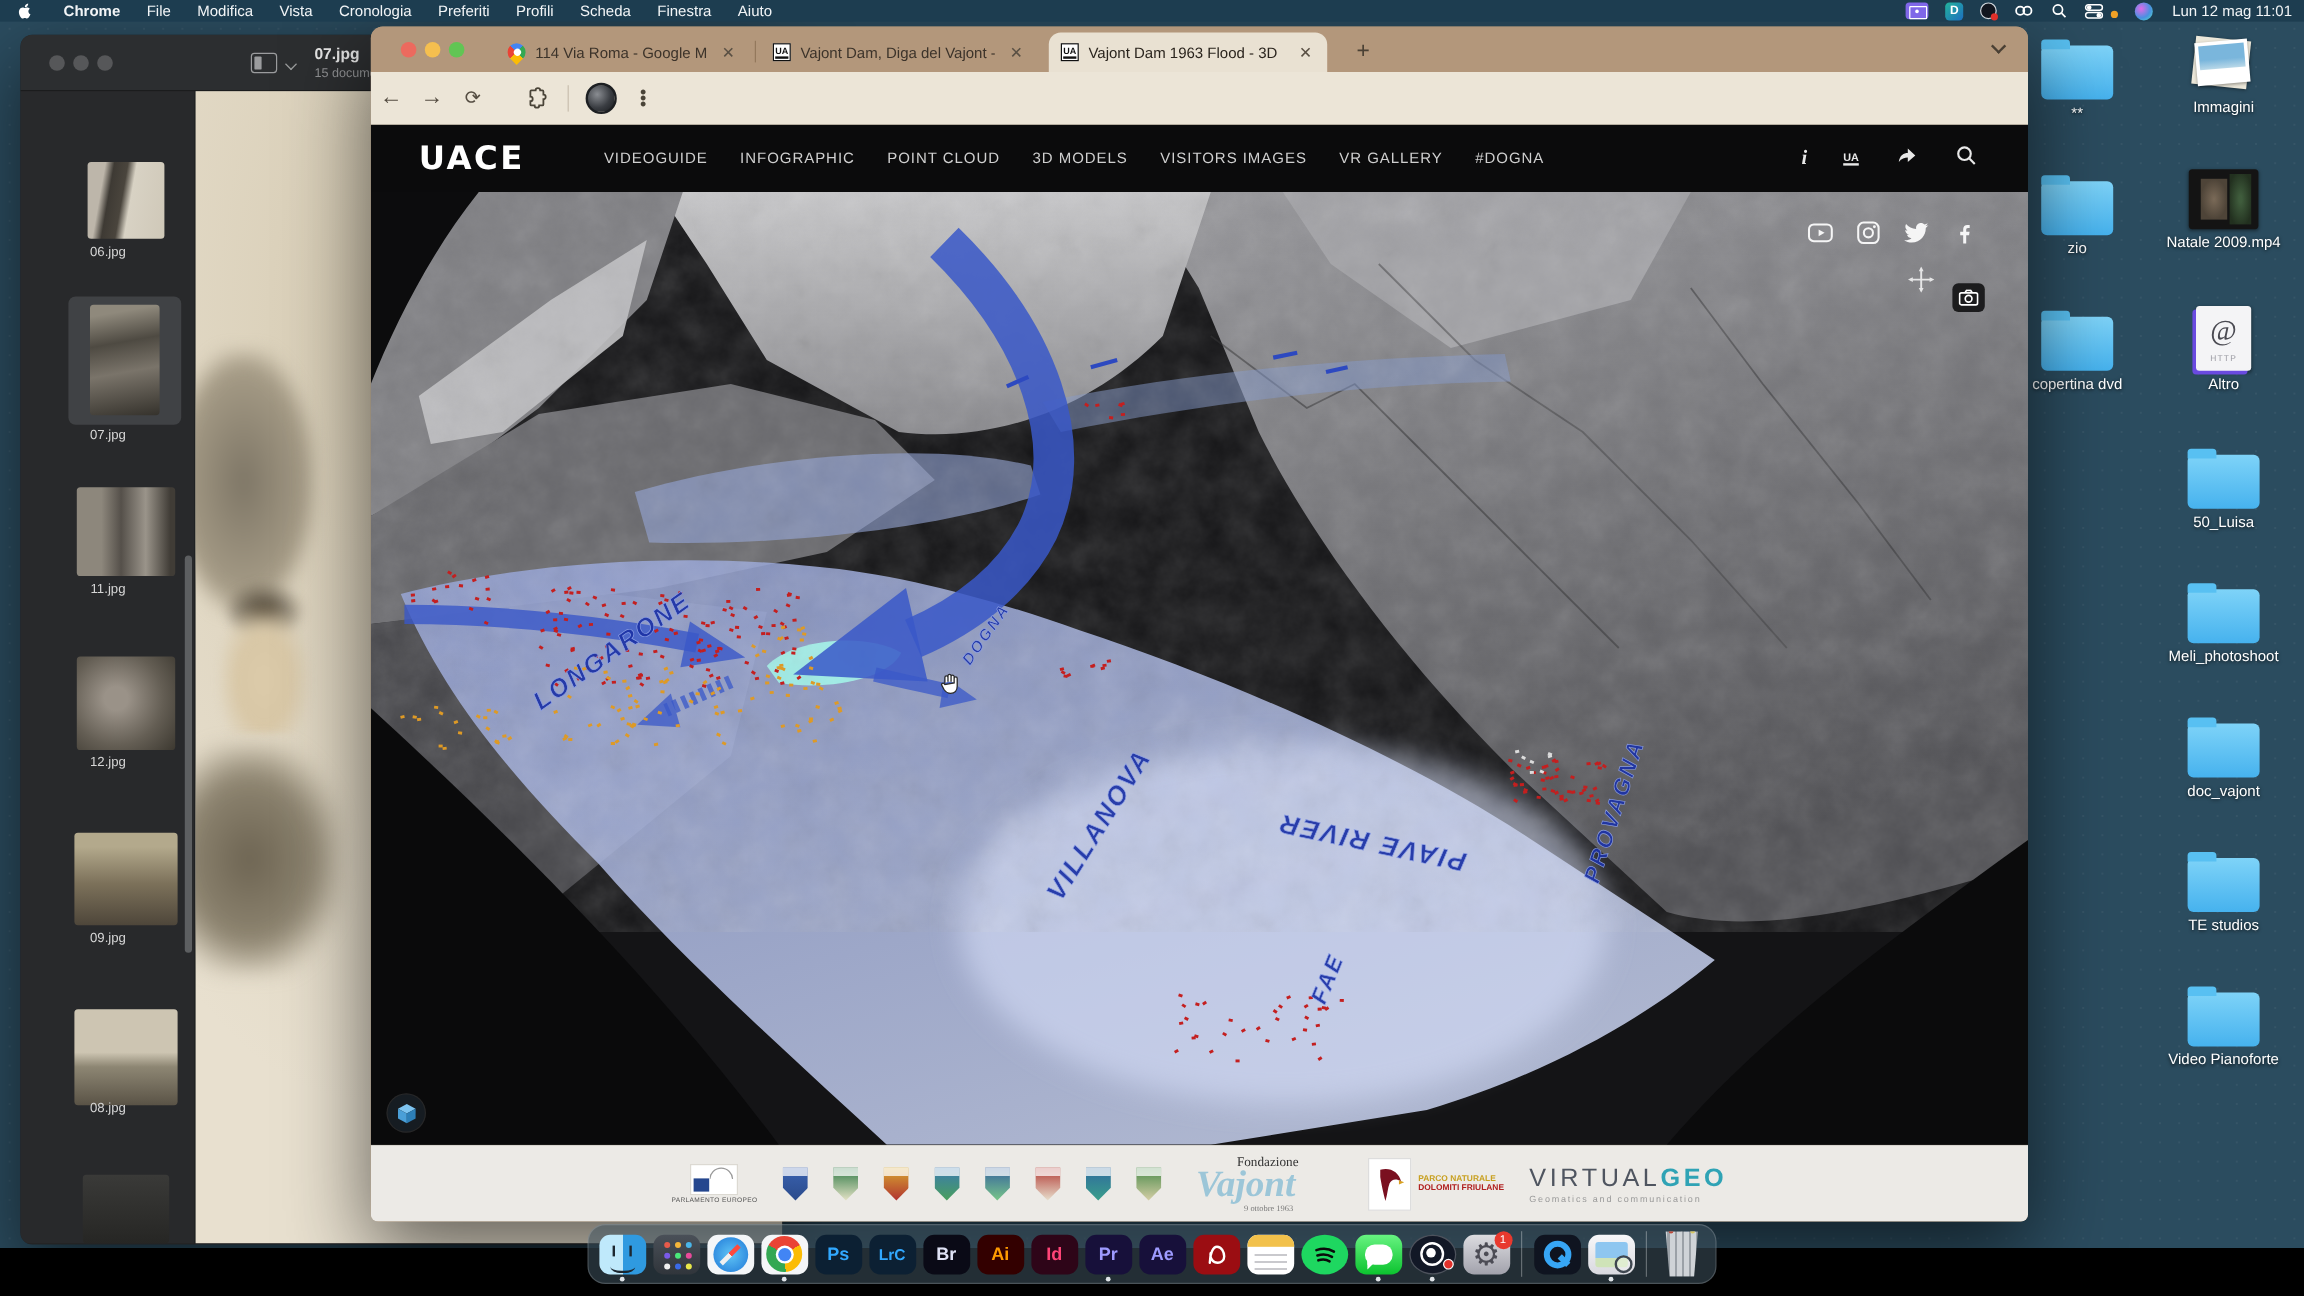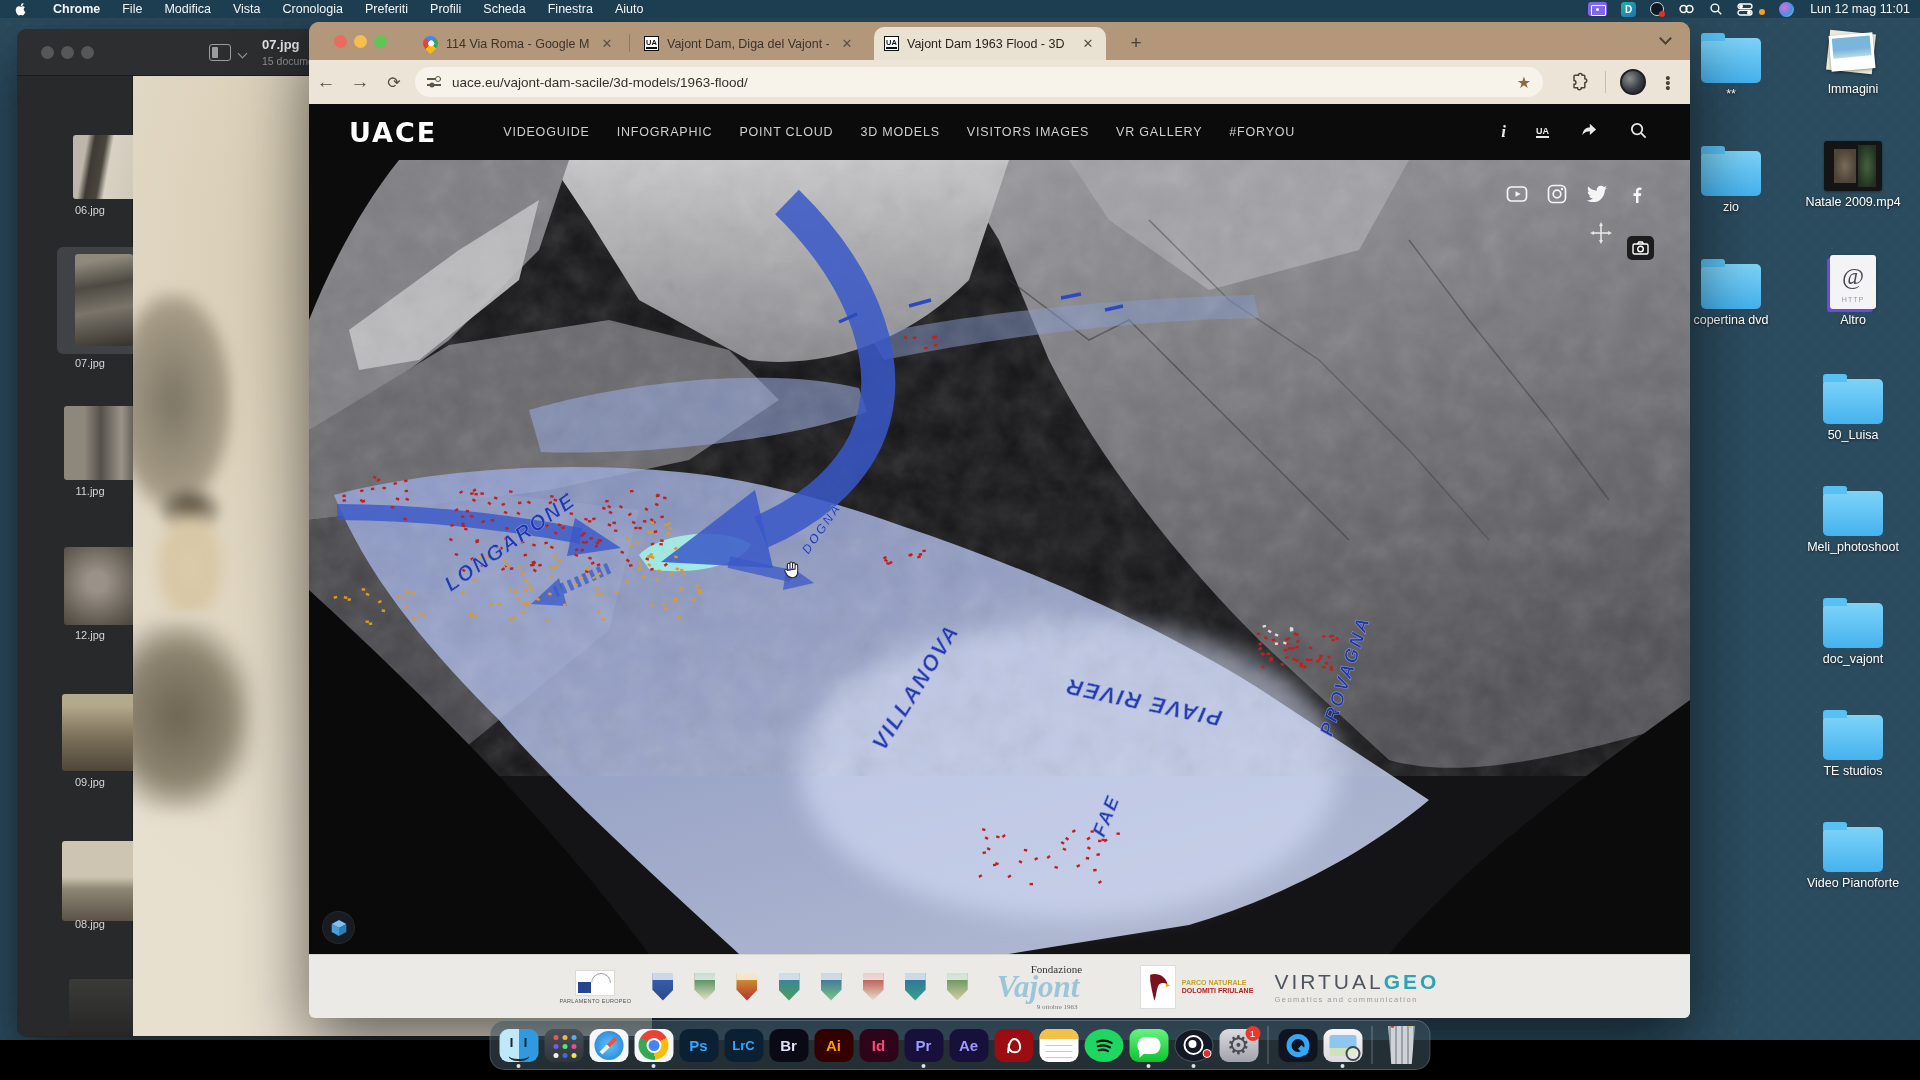--- a/index.html
+++ b/index.html
@@ -36,21 +36,21 @@
     border-radius:10px; box-shadow:0 22px 60px rgba(0,0,0,.55); z-index:2; overflow:hidden; }
   .pv-titlebar { height:47px; background:#2c2e30; border-bottom:1px solid #1b1c1d; position:relative; }
   .tl { position:absolute; top:17px; width:13px; height:13px; border-radius:50%; }
   .tl.grey { background:#565759; }
   .pv-toggle { position:absolute; left:192px; top:15px; width:22px; height:17px; border:1.6px solid #9b9c9e; border-radius:3px; }
   .pv-toggle::before { content:""; position:absolute; left:2px; top:2px; bottom:2px; width:6px; background:#9b9c9e; border-radius:1px; }
   .pv-chevron { position:absolute; left:222px; top:21px; width:7px; height:7px; border-right:1.8px solid #9b9c9e; border-bottom:1.8px solid #9b9c9e; transform:rotate(45deg); }
   .pv-title { position:absolute; left:245px; top:8px; color:#e6e6e6; font-size:13px; font-weight:bold; }
   .pv-subtitle { position:absolute; left:245px; top:26px; color:#909193; font-size:10.5px; }
   .pv-body { display:flex; height:960px; }
-  .pv-sidebar { width:116px; background:#28292b; border-right:1px solid #1d1e1f; position:relative; }
+  .pv-sidebar { width:146px; background:#28292b; border-right:1px solid #1d1e1f; position:relative; }
   .thumb { position:absolute; border-radius:3px; }
   .thumb-label { position:absolute; width:146px; text-align:center; color:#d5d5d5; font-size:11px; }
   .sel-panel { position:absolute; left:40px; top:171px; width:94px; height:107px; background:#404245; border-radius:6px; }
   .t06 { left:56px; top:59px; width:64px; height:64px; background:linear-gradient(180deg,#b6af a3,#b8b1a5); background:linear-gradient(100deg,#bdb6aa 20%,#3e3a34 30%,#4a453d 45%,#d8d2c4 55%,#cfc8b8 100%); }
   .t07 { left:58px; top:178px; width:58px; height:92px; background:linear-gradient(170deg,#8f897c 10%,#4e4a42 35%,#7a746a 60%,#35322c 100%); }
   .t11 { left:47px; top:330px; width:82px; height:74px; background:linear-gradient(90deg,#8d877c 25%,#55504a 45%,#9a948a 70%,#403c36 95%); }
   .t12 { left:47px; top:471px; width:82px; height:78px; background:radial-gradient(circle at 40% 45%,#9a9288 15%,#645e54 60%,#3c3830 100%); }
   .t09 { left:45px; top:618px; width:86px; height:77px; background:linear-gradient(180deg,#b3a98c 15%,#7c715a 55%,#4e463a 100%); }
   .t08 { left:45px; top:765px; width:86px; height:80px; background:linear-gradient(180deg,#cdc5b2 45%,#8d8673 60%,#5a5346 100%); }
   .t-part { left:52px; top:903px; width:72px; height:57px; background:linear-gradient(180deg,#3a3a38,#262624); }
@@ -331,25 +331,20 @@
       <div class="tclose">✕</div>
     </div>
     <div class="newtab">+</div>
     <div class="tab-chevron"></div>
   </div>
 
   <div class="toolbar">
     <div class="nav-arrow">←</div>
     <div class="nav-arrow">→</div>
     <div class="reload">⟳</div>
-    <div class="urlpill">
-      <div class="siteinfo"></div>
-      <div class="urltext">uace.eu/vajont-dam-sacile/3d-models/1963-flood/</div>
-      <div class="urlstar">★</div>
-    </div>
     <div class="ext-icon">
       <svg width="20" height="20" viewBox="0 0 24 24" fill="none" stroke="#4a4438" stroke-width="1.8">
         <path d="M9,4 h2.2 a2.3,2.3 0 0,1 4.6,0 H18 a1,1 0 0,1 1,1 v3.2 a2.3,2.3 0 0,1 0,4.6 V18 a1,1 0 0,1 -1,1 h-3.2 a2.3,2.3 0 0,1 -4.6,0 H7 a1,1 0 0,1 -1,-1 v-3.2 a2.3,2.3 0 0,0 0,-4.6 V5 a1,1 0 0,1 1,-1 z"></path>
       </svg>
     </div>
     <div class="tb-sep"></div>
     <div class="avatar"></div>
     <div class="menu3dot">
         <span>•</span>
         <span>•</span>
@@ -358,21 +353,21 @@
   </div>
 
   <div class="sitenav">
     <div class="uace-logo">UACE</div>
     <div class="snav-item">VIDEOGUIDE</div>
     <div class="snav-item">INFOGRAPHIC</div>
     <div class="snav-item">POINT CLOUD</div>
     <div class="snav-item">3D MODELS</div>
     <div class="snav-item">VISITORS IMAGES</div>
     <div class="snav-item">VR GALLERY</div>
-    <div class="snav-item">#FORYOU</div>
+    <div class="snav-item">#DOGNA</div>
     <div class="snav-icons">
       <div class="sni sni-info">i</div>
       <div class="sni sni-ua">UA</div>
       <div class="sni">
         <svg width="20" height="20" viewBox="0 0 24 24">
             <path d="M4,18 C5,11 9,9 13,9 L13,4.5 L20.5,11.5 L13,18 L13,13.5 C10,13.5 6.5,14.5 4,18 Z" fill="#e8e8e8"></path>
           </svg>
       </div>
       <div class="sni">
         <svg width="19" height="19" viewBox="0 0 20 20" fill="none" stroke="#e8e8e8" stroke-width="1.9">

